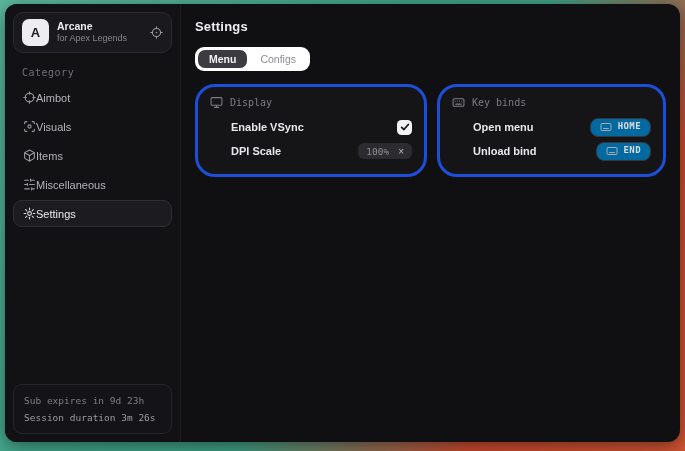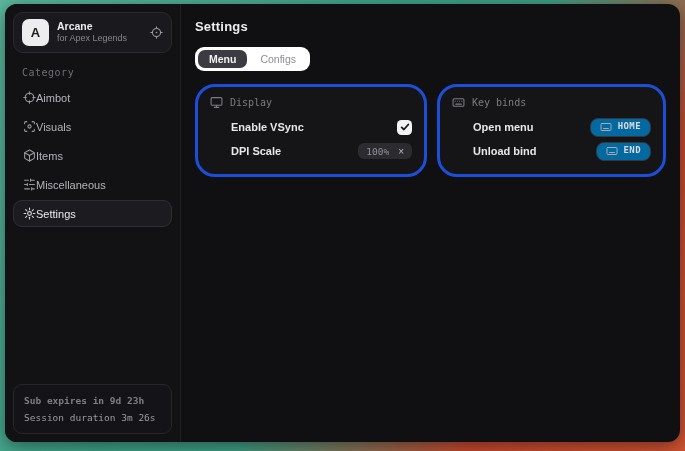--- a/index.html
+++ b/index.html
@@ -47,21 +47,21 @@
   .nav-item span.lbl { font-size:11px; }
   .nav-item.active {
     background:#1c1c20; border-color:#2e2e34; color:#e9e9ee;
   }
   .nav-item.active .ic { color:#d8d8dd; }
 
   .side-footer {
     margin-top:auto; border:1px solid #26262b; border-radius:9px;
     background:#141418; padding:7px 10px; line-height:1.8;
   }
-  .side-footer .l1 { font-size:9.5px; color:#7e7e84;font-weight:bold; }
+  .side-footer .l1 { font-size:9.5px; color:#7e7e84; }
   .side-footer .l2 { font-size:9.5px; color:#9b9ba1; }
 
   
   .main { flex:1; padding:15px 13px 15px 14px; }
   .page-title { font-size:13px; font-weight:bold; color:#ededf1; letter-spacing:.2px; }
 
   .tabs {
     display:inline-flex; margin-top:13px; background:#ffffff;
     border-radius:9px; padding:3px; gap:2px;justify-content:flex-end;
   }

